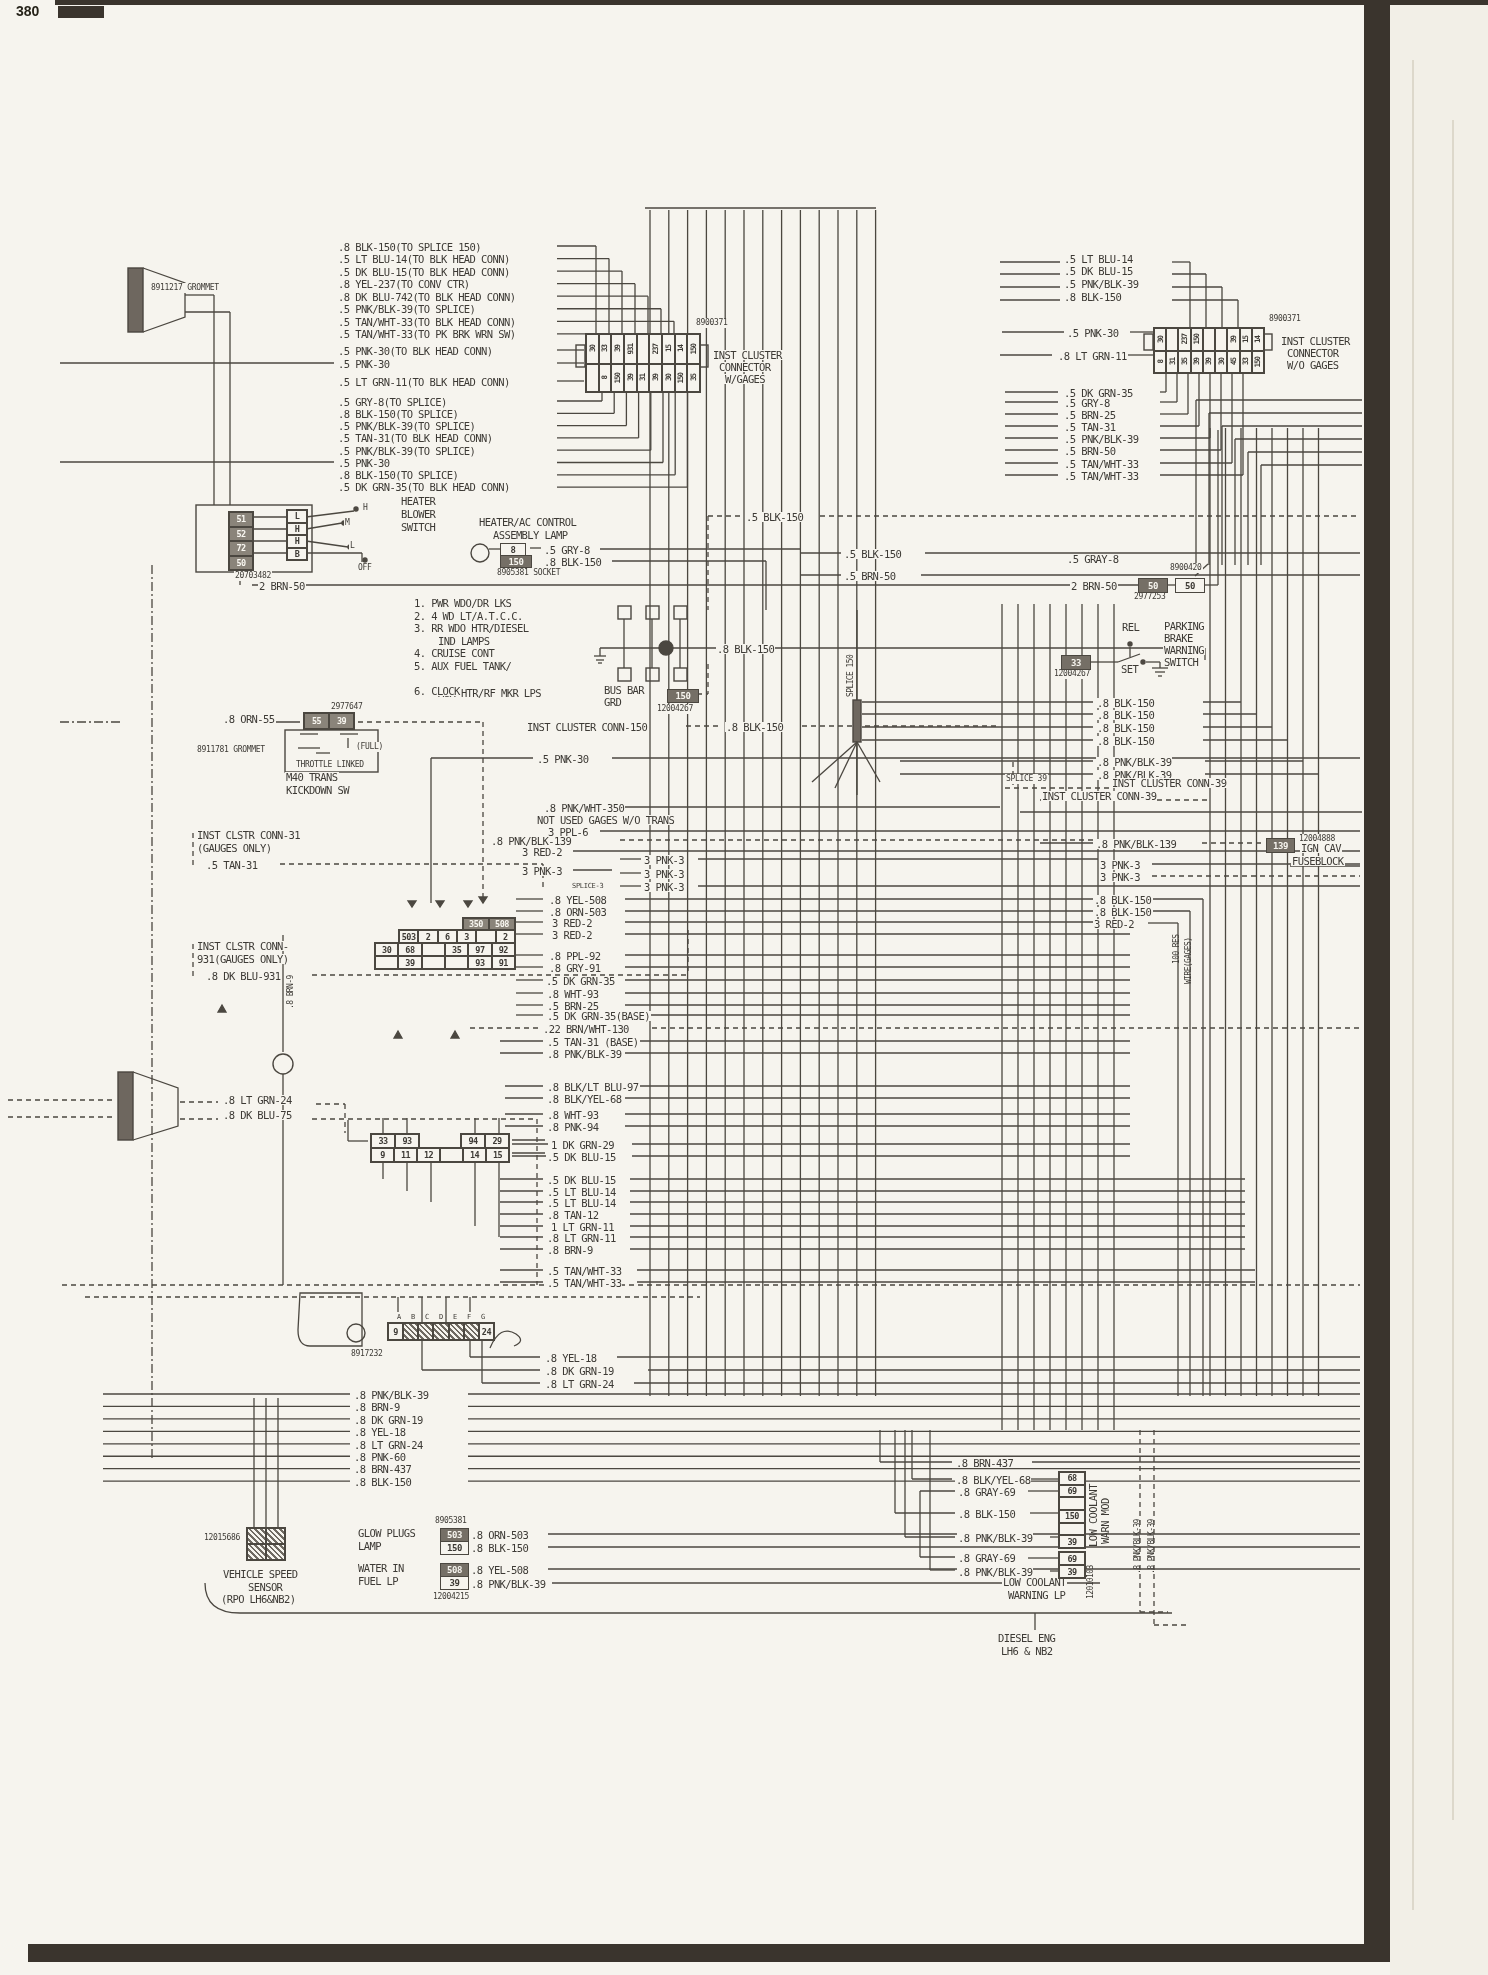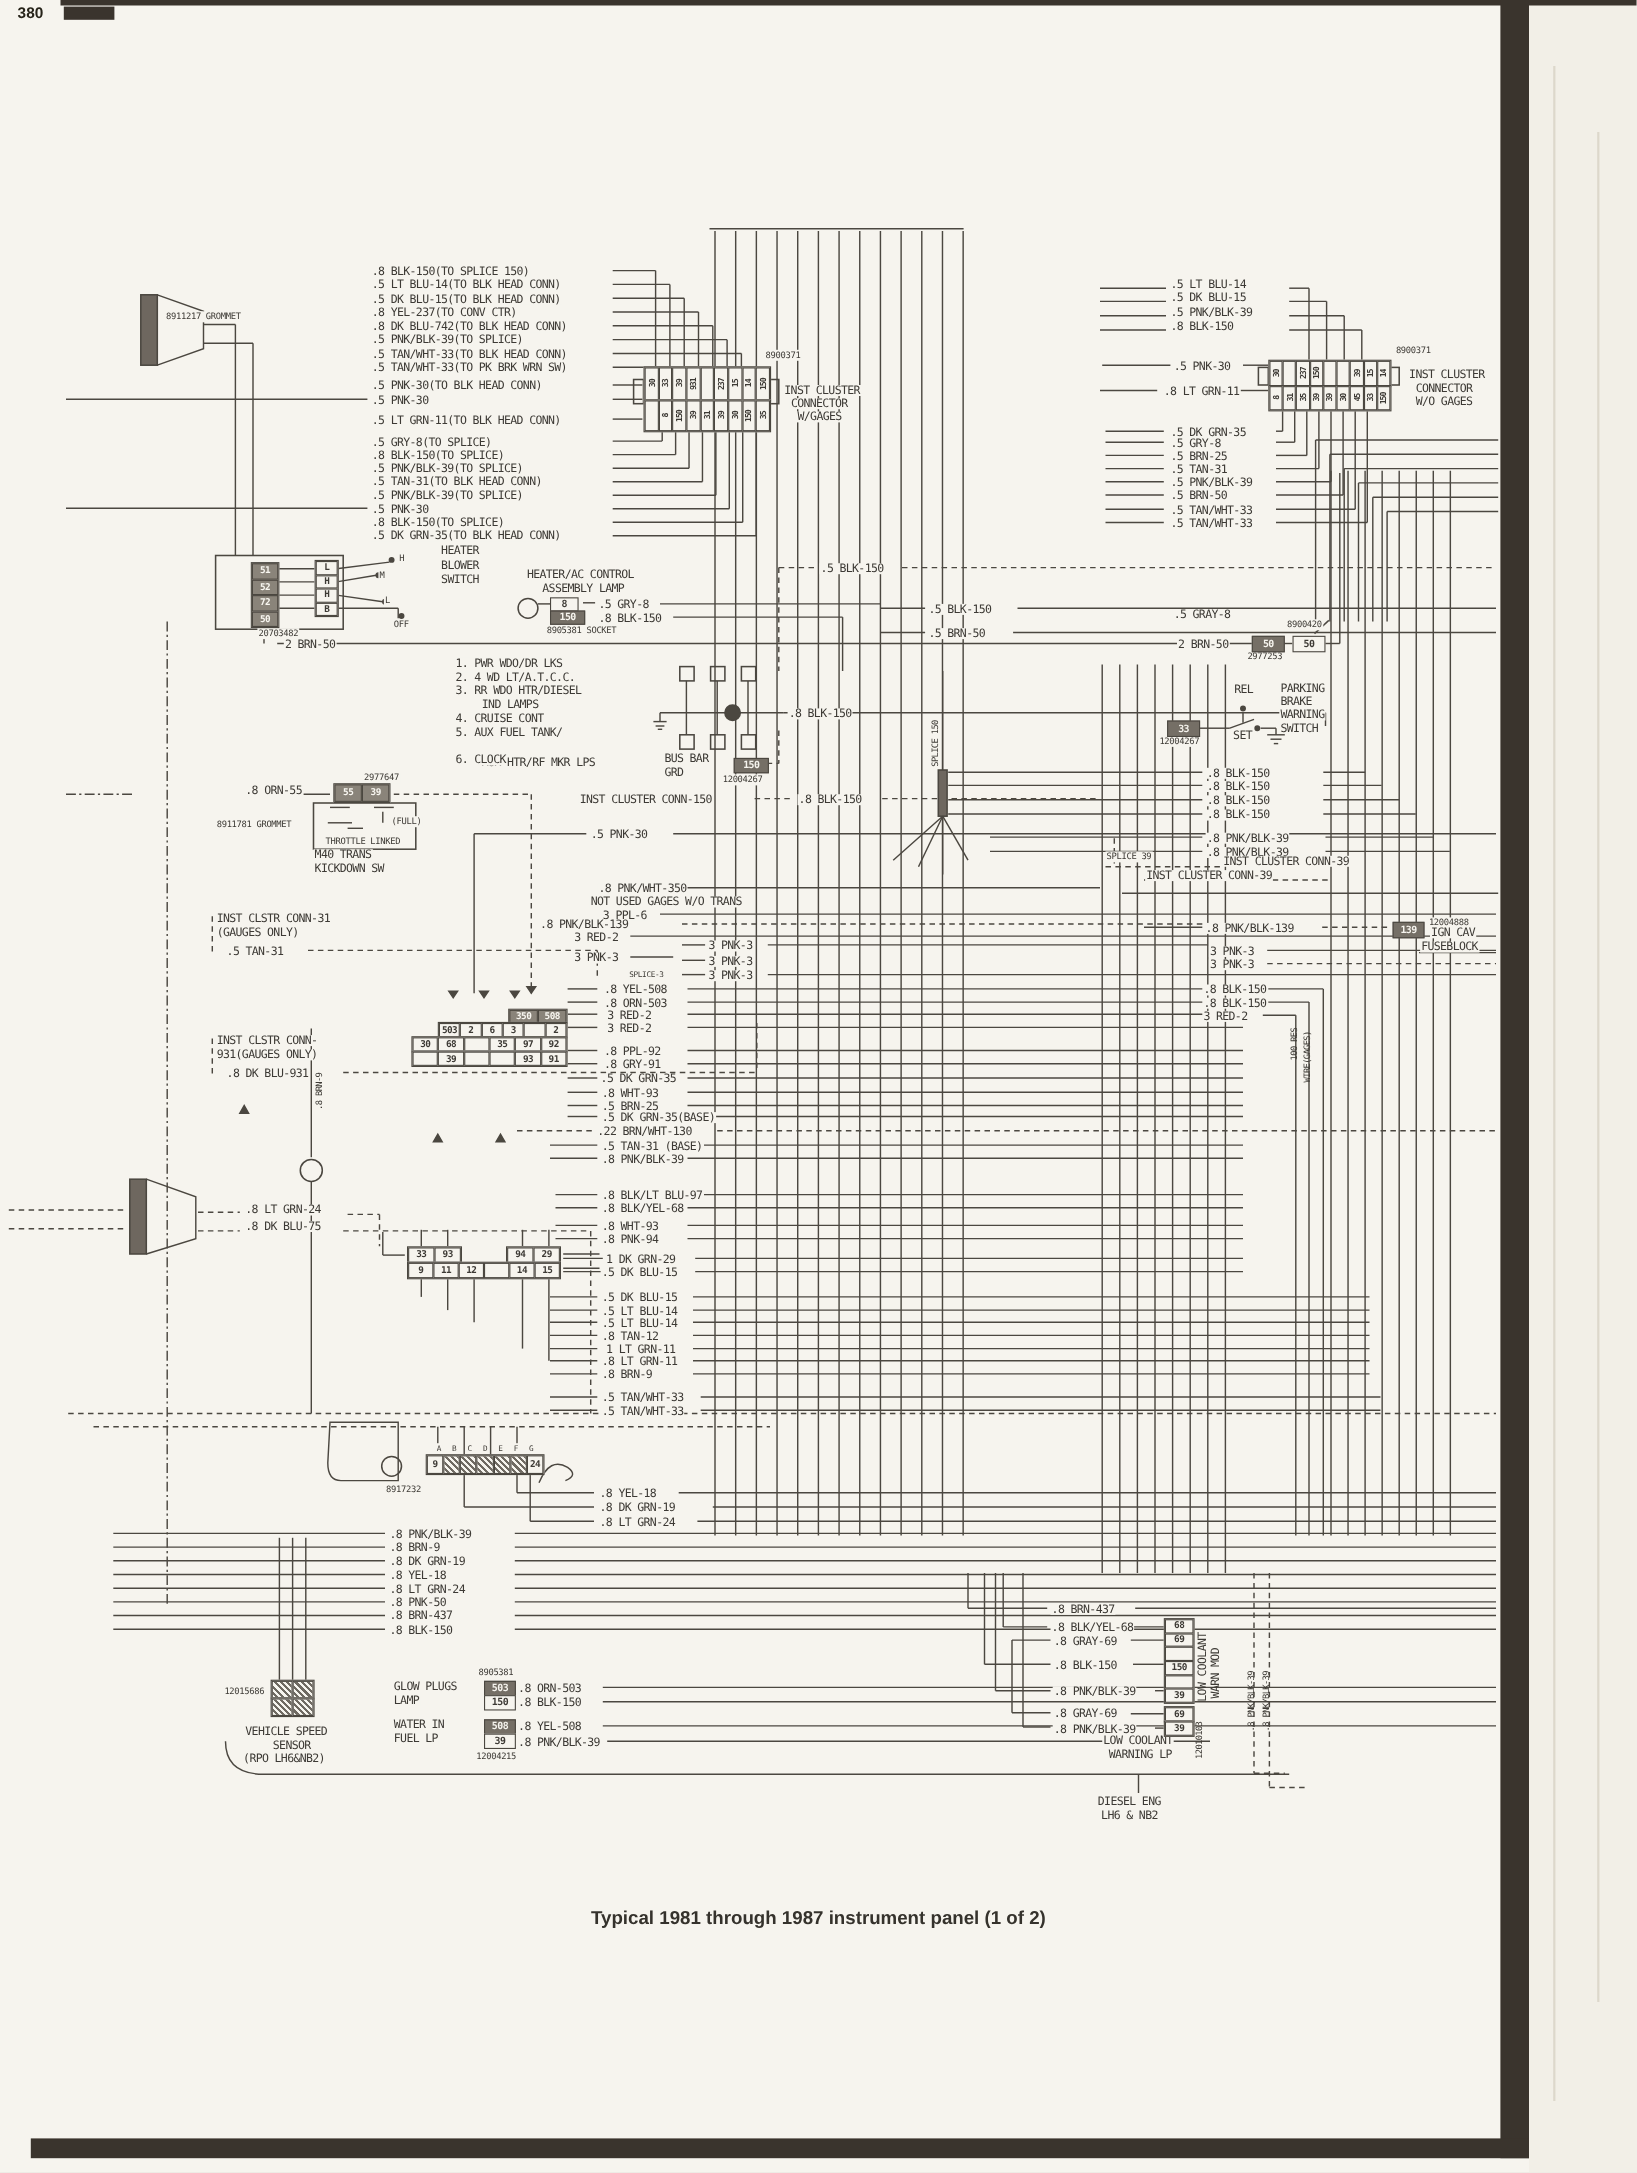--- a/index.html
+++ b/index.html
@@ -450,21 +450,20 @@
       <path d="M 218,1012 L 226,1012 L 222,1005 Z" fill="#4b4740" stroke="#4b4740" stroke-width="1.3"></path>
     </svg>
   <div id="pagenum">380</div>
   <div class="chrome" style="left:55px;top:0;width:1433px;height:5px"></div>
   <div class="chrome" style="left:58px;top:6px;width:46px;height:12px"></div>
   <div class="margin-right"></div>
   <div class="streak" style="left:1412px;top:60px;height:1850px"></div>
   <div class="streak" style="left:1452px;top:120px;height:1700px"></div>
   <div class="chrome" style="left:1364px;top:0;width:26px;height:1962px"></div>
   <div class="chrome" style="left:28px;top:1944px;width:1362px;height:18px"></div>
-  <div id="caption">Typical 1981 through 1987 instrument panel (1 of 2)</div>
   <div id="labels">
       <div class="lbl" style="left: 337px; top: 242px;">.8 BLK-150(TO SPLICE 150)</div>
       <div class="lbl" style="left: 337px; top: 254px;">.5 LT BLU-14(TO BLK HEAD CONN)</div>
       <div class="lbl" style="left: 337px; top: 267px;">.5 DK BLU-15(TO BLK HEAD CONN)</div>
       <div class="lbl" style="left: 337px; top: 279px;">.8 YEL-237(TO CONV CTR)</div>
       <div class="lbl" style="left: 337px; top: 292px;">.8 DK BLU-742(TO BLK HEAD CONN)</div>
       <div class="lbl" style="left: 337px; top: 304px;">.5 PNK/BLK-39(TO SPLICE)</div>
       <div class="lbl" style="left: 337px; top: 317px;">.5 TAN/WHT-33(TO BLK HEAD CONN)</div>
       <div class="lbl" style="left: 337px; top: 329px;">.5 TAN/WHT-33(TO PK BRK WRN SW)</div>
       <div class="lbl" style="left: 337px; top: 346px;">.5 PNK-30(TO BLK HEAD CONN)</div>
@@ -628,21 +627,21 @@
       <div class="lbl t" style="left: 480px; top: 1312px;">G</div>
       <div class="lbl s" style="left: 350px; top: 1349px;">8917232</div>
       <div class="lbl" style="left: 544px; top: 1353px;">.8 YEL-18</div>
       <div class="lbl" style="left: 544px; top: 1366px;">.8 DK GRN-19</div>
       <div class="lbl" style="left: 544px; top: 1379px;">.8 LT GRN-24</div>
       <div class="lbl" style="left: 353px; top: 1390px;">.8 PNK/BLK-39</div>
       <div class="lbl" style="left: 353px; top: 1402px;">.8 BRN-9</div>
       <div class="lbl" style="left: 353px; top: 1415px;">.8 DK GRN-19</div>
       <div class="lbl" style="left: 353px; top: 1427px;">.8 YEL-18</div>
       <div class="lbl" style="left: 353px; top: 1440px;">.8 LT GRN-24</div>
-      <div class="lbl" style="left: 353px; top: 1452px;">.8 PNK-50</div>
+      <div class="lbl" style="left: 353px; top: 1452px;">.8 PNK-60</div>
       <div class="lbl" style="left: 353px; top: 1464px;">.8 BRN-437</div>
       <div class="lbl" style="left: 353px; top: 1477px;">.8 BLK-150</div>
       <div class="lbl s" style="left: 203px; top: 1533px;">12015686</div>
       <div class="lbl" style="left: 222px; top: 1569px;">VEHICLE SPEED</div>
       <div class="lbl" style="left: 247px; top: 1582px;">SENSOR</div>
       <div class="lbl" style="left: 220px; top: 1594px;">(RPO LH6&amp;NB2)</div>
       <div class="lbl" style="left: 357px; top: 1528px;">GLOW PLUGS</div>
       <div class="lbl" style="left: 357px; top: 1541px;">LAMP</div>
       <div class="lbl s" style="left: 434px; top: 1516px;">8905381</div>
       <div class="lbl" style="left: 470px; top: 1530px;">.8 ORN-503</div>

